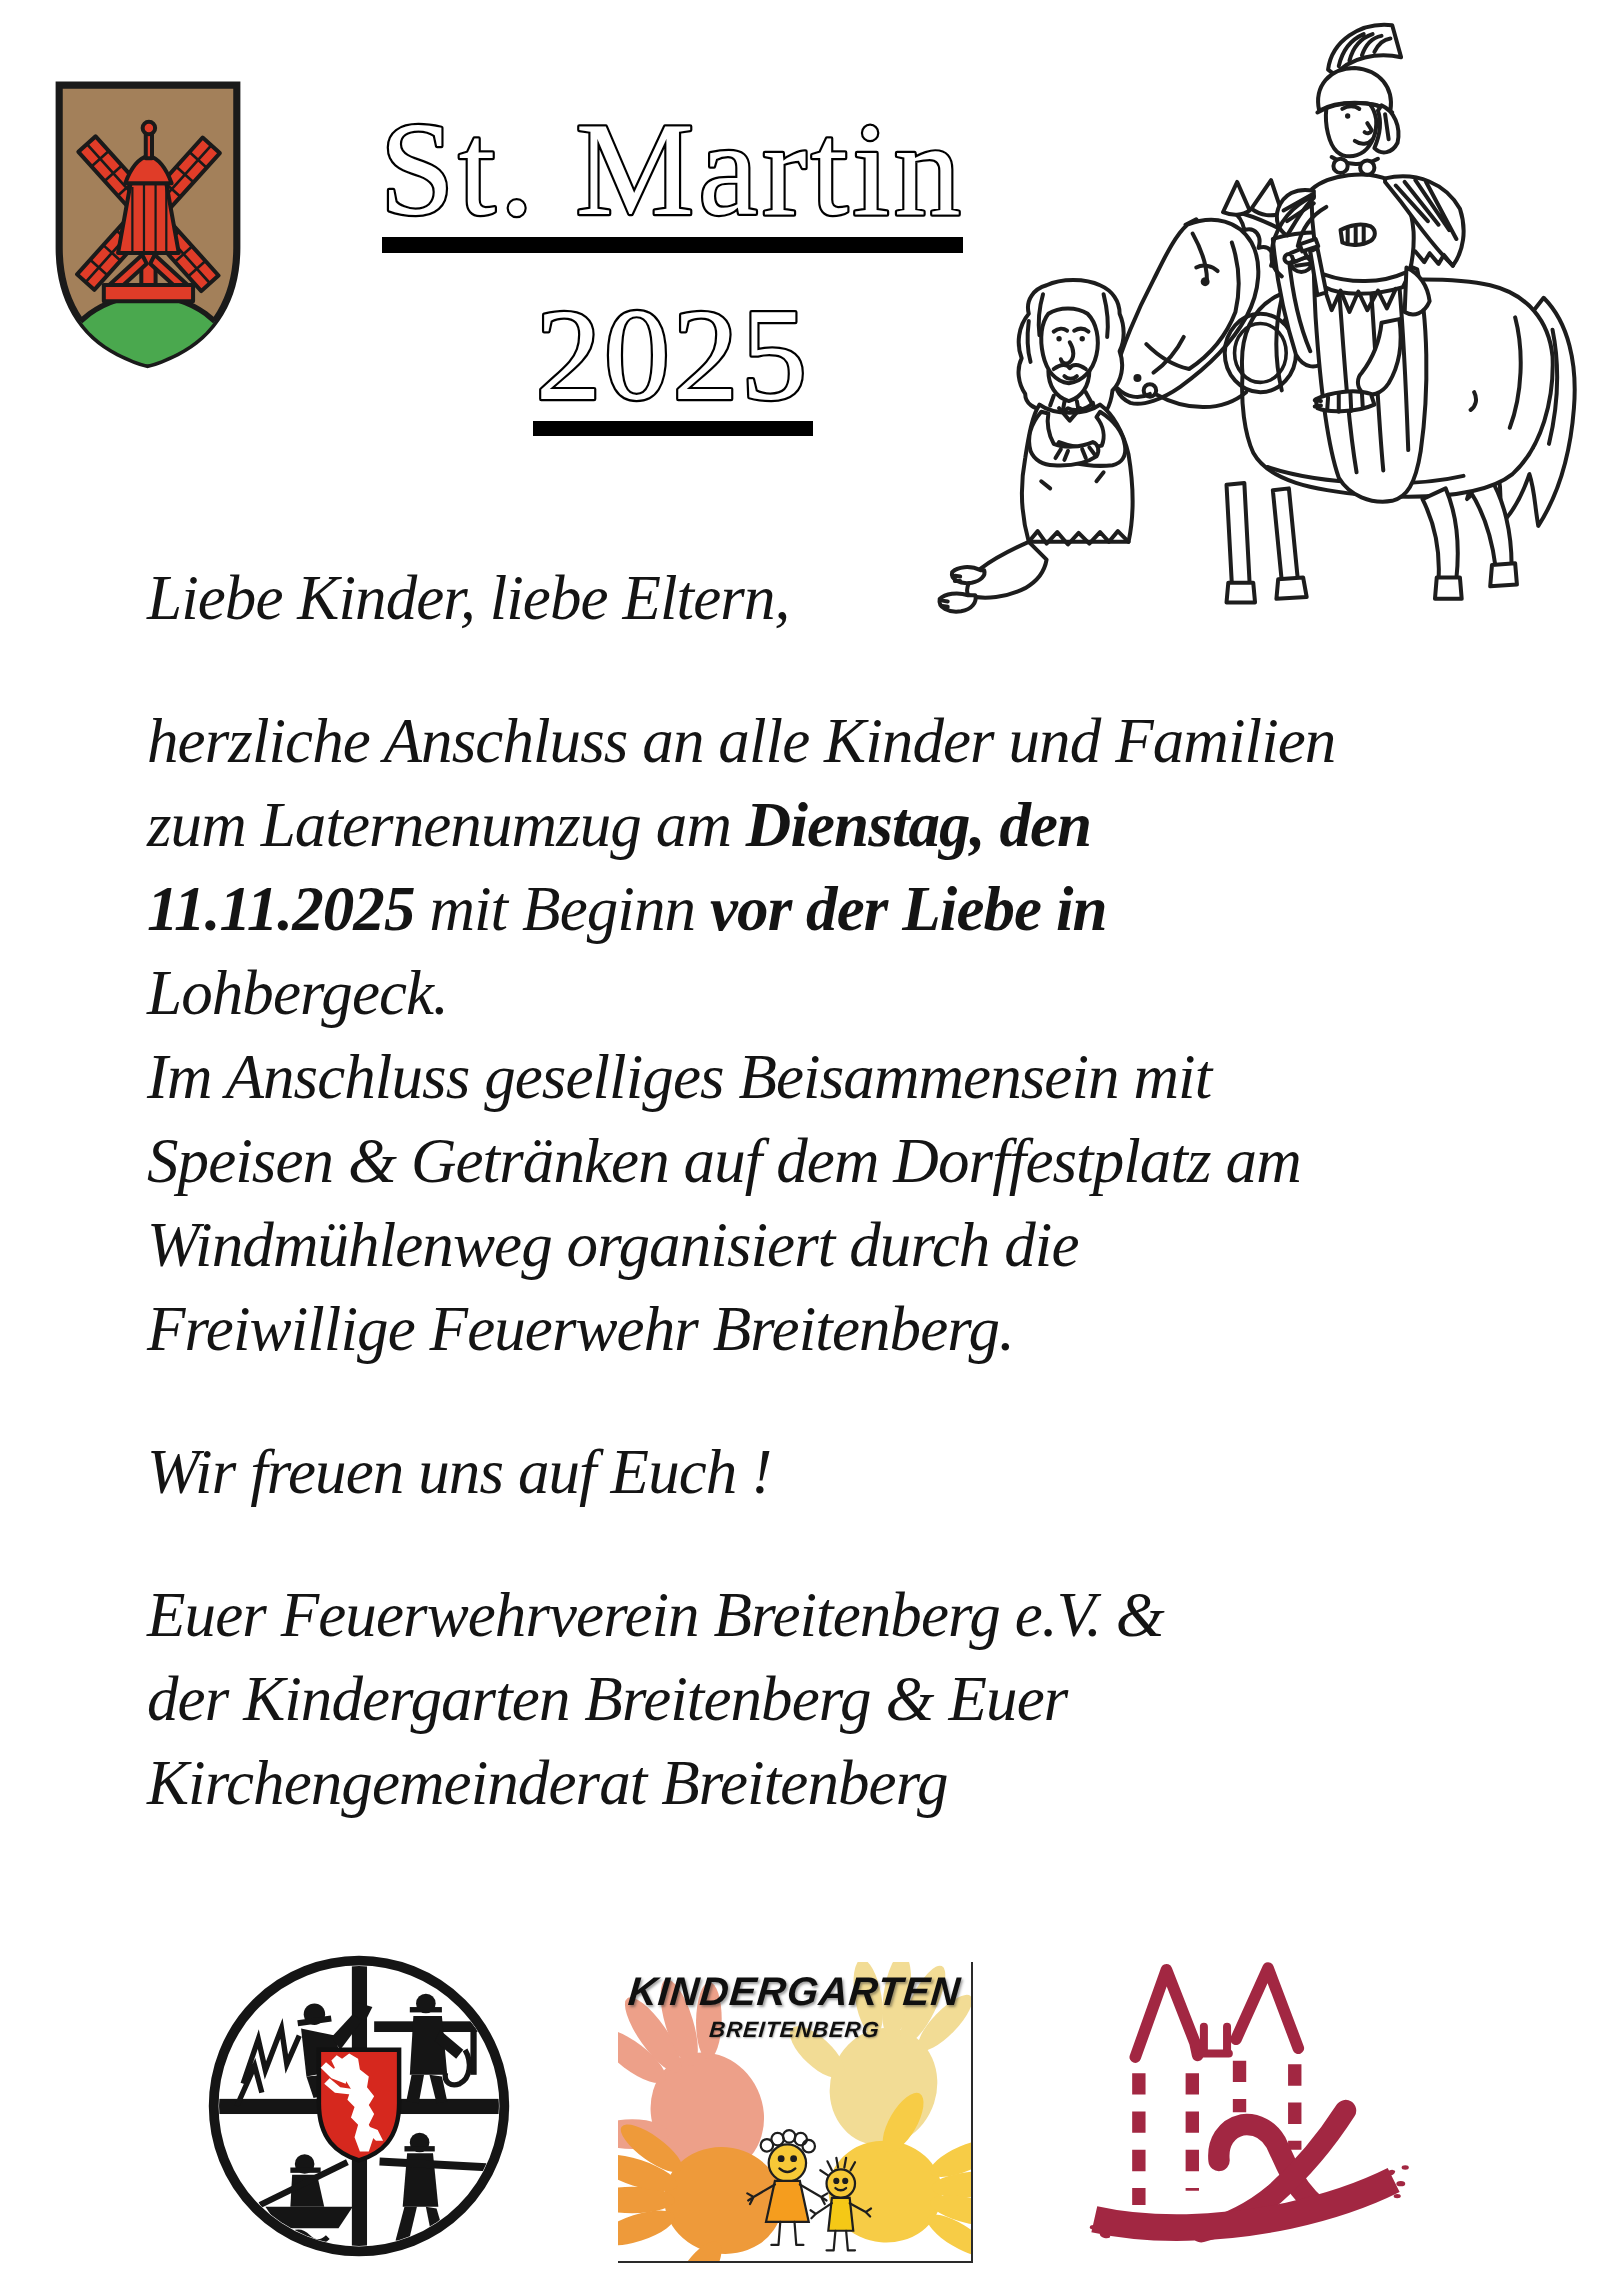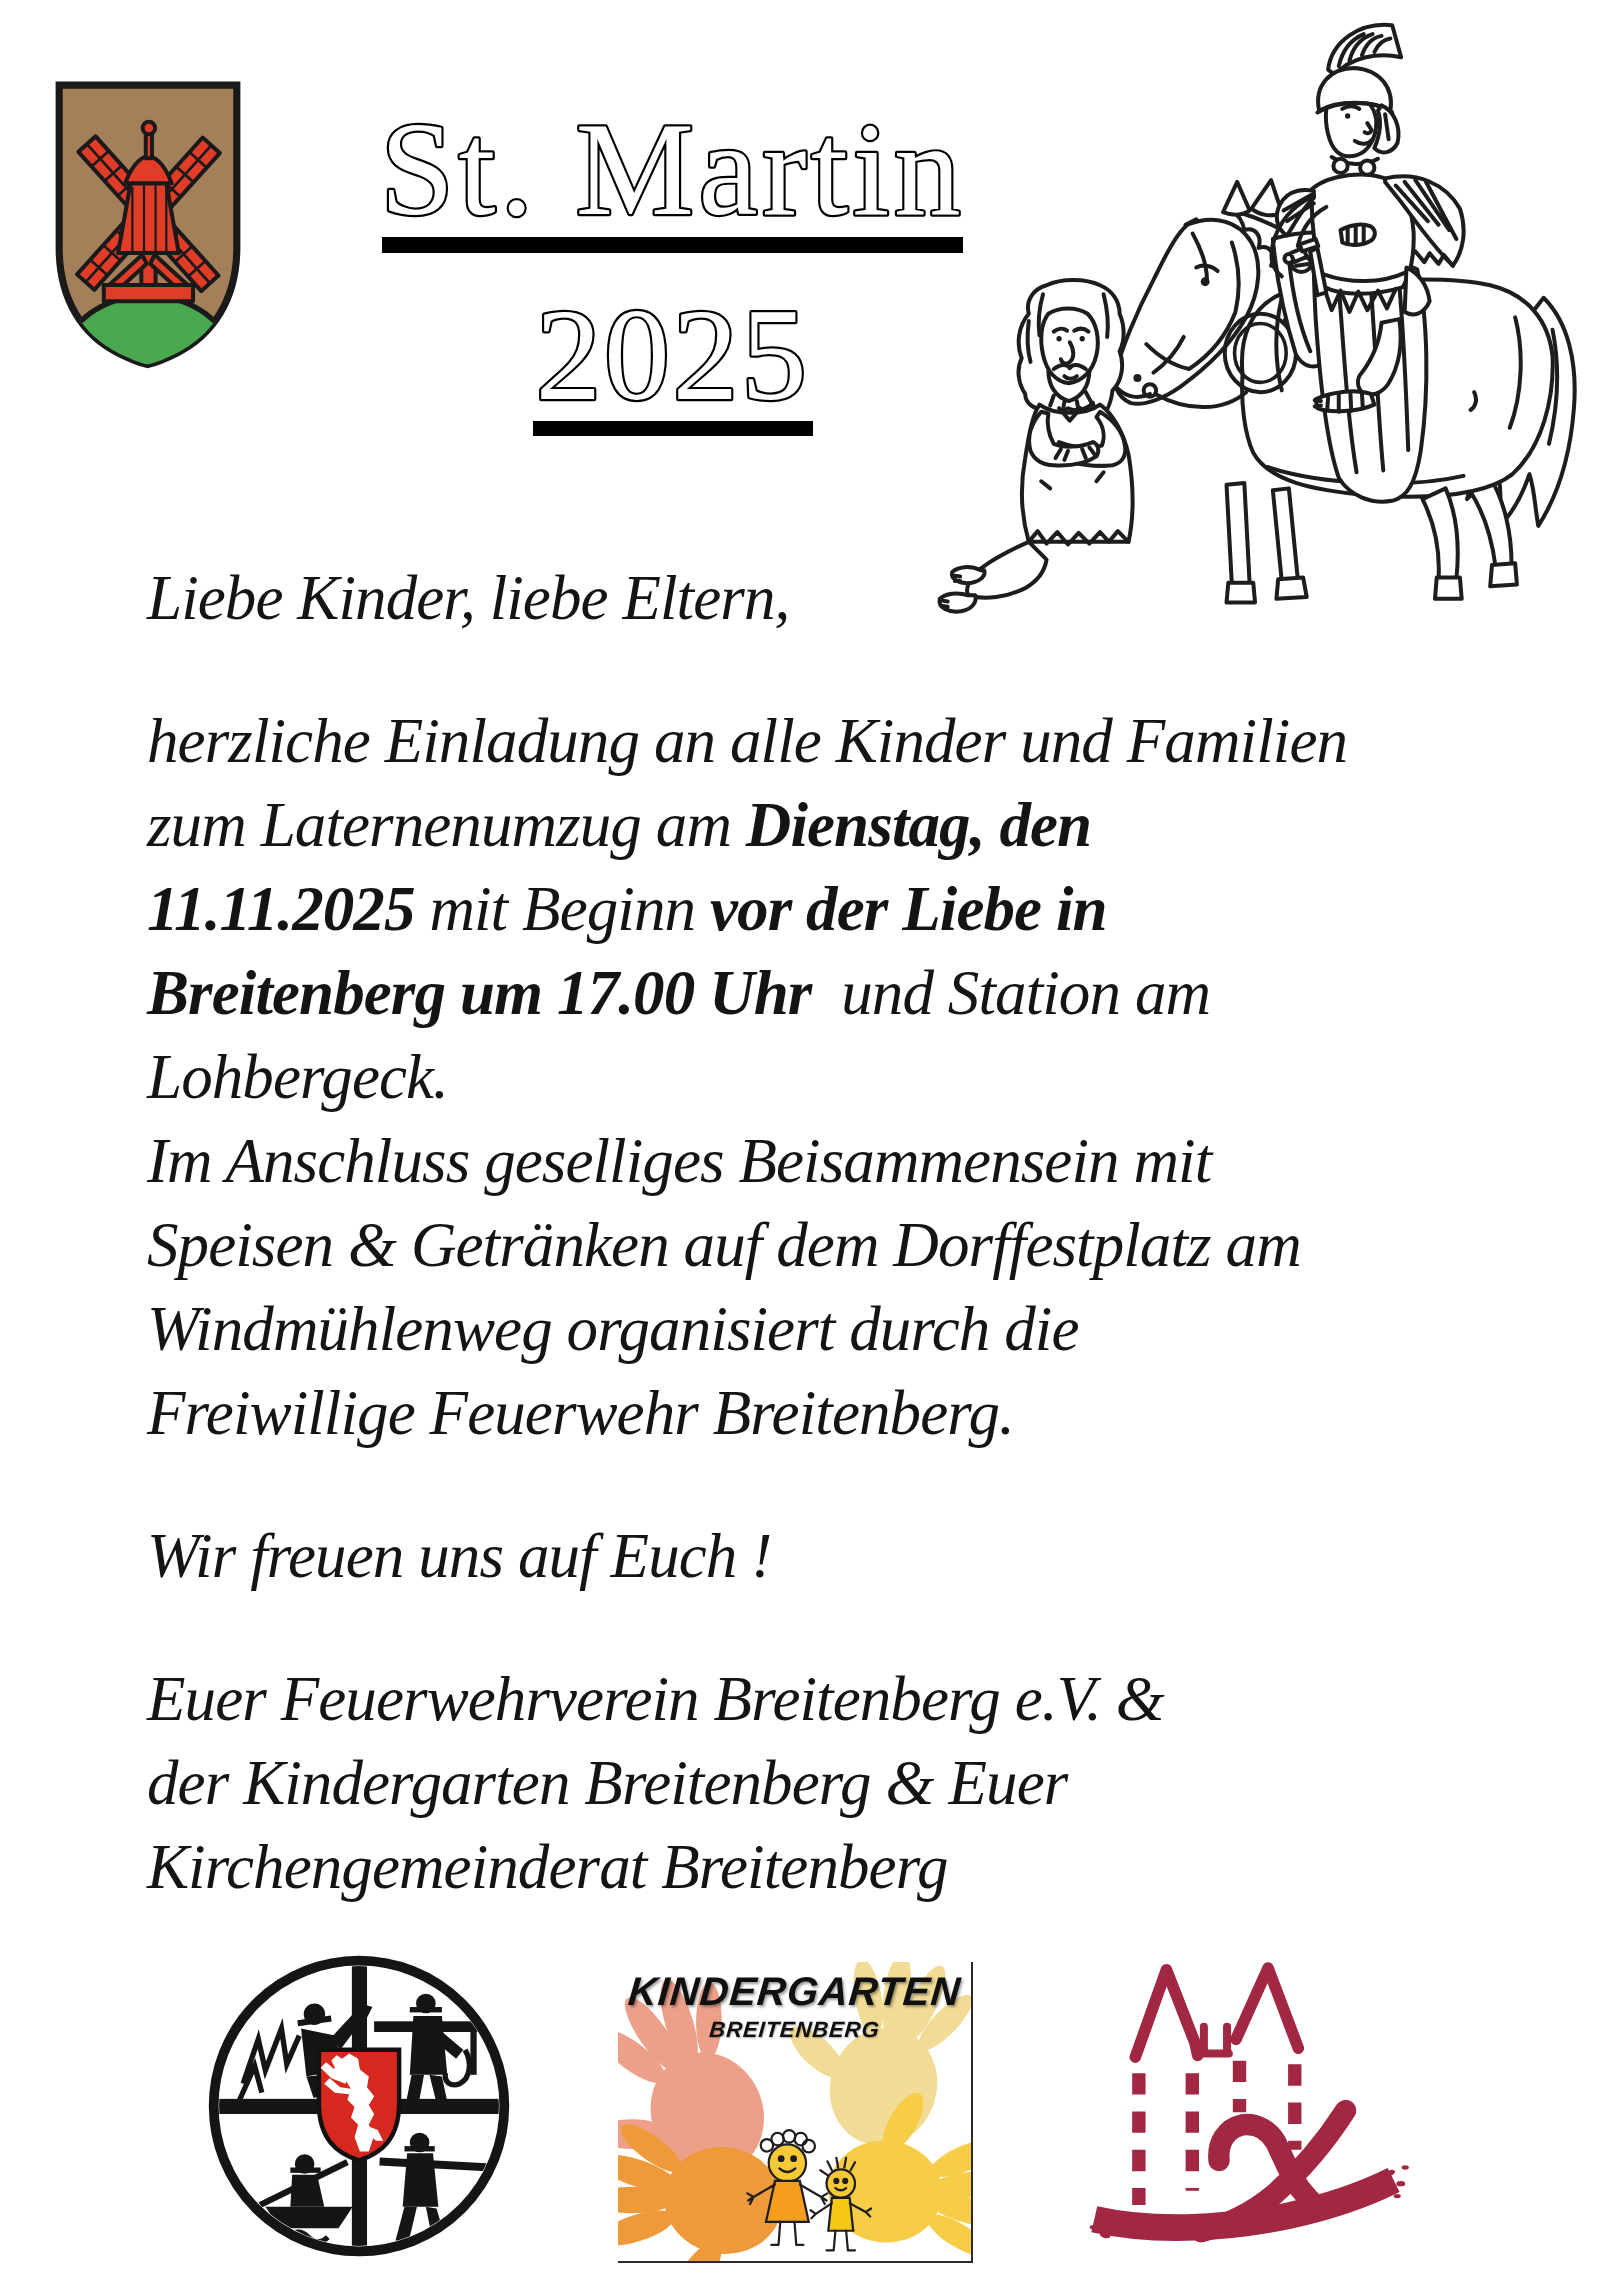--- a/index.html
+++ b/index.html
@@ -198,24 +198,23 @@
 
       <path fill="#fff" d="M 112,608 C 94,616 74,626 58,638 C 46,648 40,660 44,668 C 62,674 88,670 108,660 C 122,652 130,640 132,628 Z"></path>
       <path fill="#fff" d="M 58,640 C 46,634 32,636 26,642 C 24,650 34,656 48,654 C 58,652 64,646 62,640 Z"></path>
       <path fill="#fff" d="M 44,668 C 32,664 18,666 12,672 C 10,682 22,688 36,686 C 48,684 54,676 52,668 Z"></path>
       <path d="M 15,674 L 21,675 M 15,680 L 21,681 M 29,646 L 35,647 M 29,652 L 35,652"></path>
     </g>
   </svg>
 
   <div class="bodytext">
     <div class="line gap"><span>Liebe Kinder, liebe Eltern,</span></div>
-    <div class="line"><span>herzliche Einladung an alle Kinder und Familien</span></div>
+    <div class="line"><span>herzliche Anschluss an alle Kinder und Familien</span></div>
     <div class="line"><span>zum Laternenumzug am </span><span class="b">Dienstag, den</span></div>
     <div class="line"><span class="b">11.11.2025</span><span> mit Beginn </span><span class="b">vor der Liebe in</span></div>
-    <div class="line"><span class="b">Breitenberg um 17.00 Uhr</span><span>&nbsp; und Station am</span></div>
     <div class="line"><span>Lohbergeck.</span></div>
     <div class="line"><span>Im Anschluss geselliges Beisammensein mit</span></div>
     <div class="line"><span>Speisen &amp; Getränken auf dem Dorffestplatz am</span></div>
     <div class="line"><span>Windmühlenweg organisiert durch die</span></div>
     <div class="line gap"><span>Freiwillige Feuerwehr Breitenberg.</span></div>
     <div class="line gap"><span>Wir freuen uns auf Euch !</span></div>
     <div class="line"><span>Euer Feuerwehrverein Breitenberg e.V. &amp;</span></div>
     <div class="line"><span>der Kindergarten Breitenberg &amp; Euer</span></div>
     <div class="line"><span>Kirchengemeinderat Breitenberg</span></div>
   </div>

